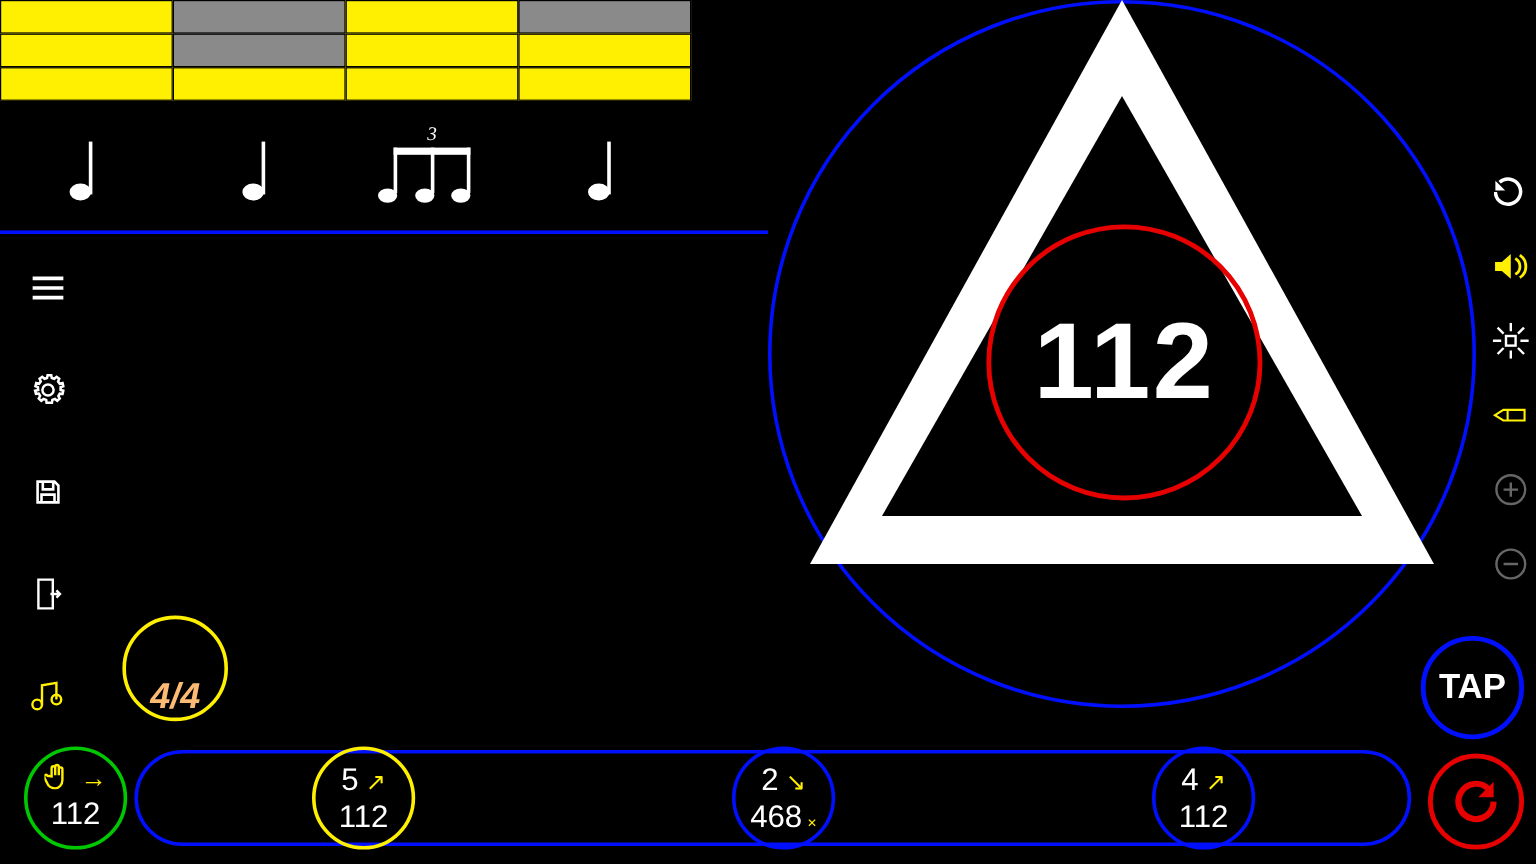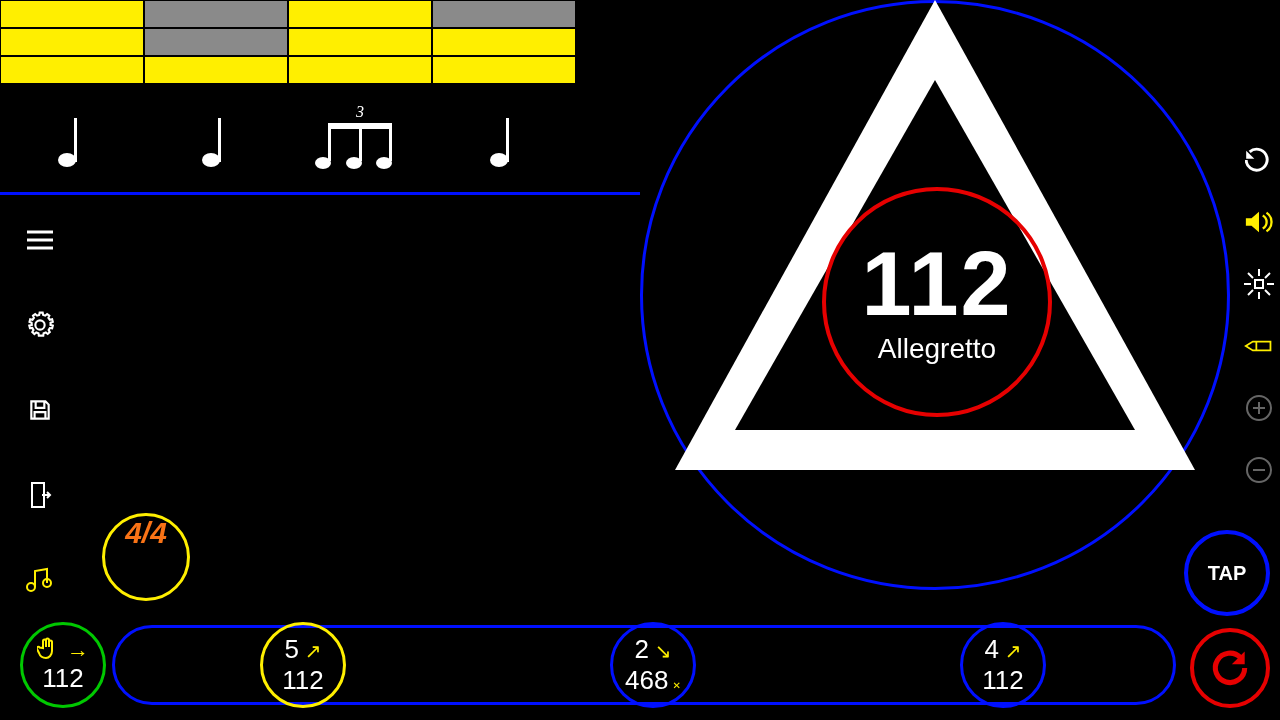--- a/index.html
+++ b/index.html
@@ -65,22 +65,22 @@
     cursor:pointer;
   }
 
   
   .timesig {
     position: absolute;
     top: 513px; left: 102px;
     width: 88px; height: 88px;
     border: 3px solid #ffef00;
     border-radius: 50%;
-    display:flex; align-items:flex-start; justify-content:center;
-    color:#f97316;
+    display:flex; align-items:flex-end; justify-content:center;
+    color:#fdba74;
     font-weight: 700;
     font-size: 30px;
     font-style: italic;
     cursor:pointer;
   }
 
   
   .dial-outer {
     position: absolute;
     top: 0px; left: 640px;
@@ -113,21 +113,21 @@
   }
 
   
   .tap-btn {
     position:absolute;
     right: 10px; top: 530px;
     width: 86px; height: 86px;
     border: 4px solid #0010ff;
     border-radius: 50%;
     display:flex; align-items:center; justify-content:center;
-    font-weight:700; font-size: 20px;
+    font-weight:700; font-size: 29px;
     cursor:pointer;
     text-align:right;
   }
   .refresh-btn {
     position:absolute;
     right: 10px; top: 628px;
     width: 80px; height: 80px;
     border: 4px solid #e60000;
     border-radius: 50%;
     display:flex; align-items:center; justify-content:center;
@@ -272,21 +272,20 @@
 
 <div class="dial-outer"></div>
 <div class="play-triangle">
   <svg width="520" height="470" viewBox="0 0 520 470">
     <polygon points="260,0 520,470 0,470" fill="#fff"></polygon>
     <polygon points="260,80 460,430 60,430" fill="#000"></polygon>
   </svg>
 </div>
 <div class="tempo-inner">
   <div class="tempo-bpm">112</div>
-  <div class="tempo-name">Allegretto</div>
 </div>
 
 <div class="right-rail">
   <div class="rail-btn">
     <svg width="28" height="28" viewBox="0 0 24 24">
         <path fill="none" stroke="#fff" stroke-width="2.5" d="M4 5a9 9 0 11-3 7"></path>
         <path fill="#fff" d="M1 4l0 7 7 0z"></path>
       </svg>
   </div>
   <div class="rail-btn">

